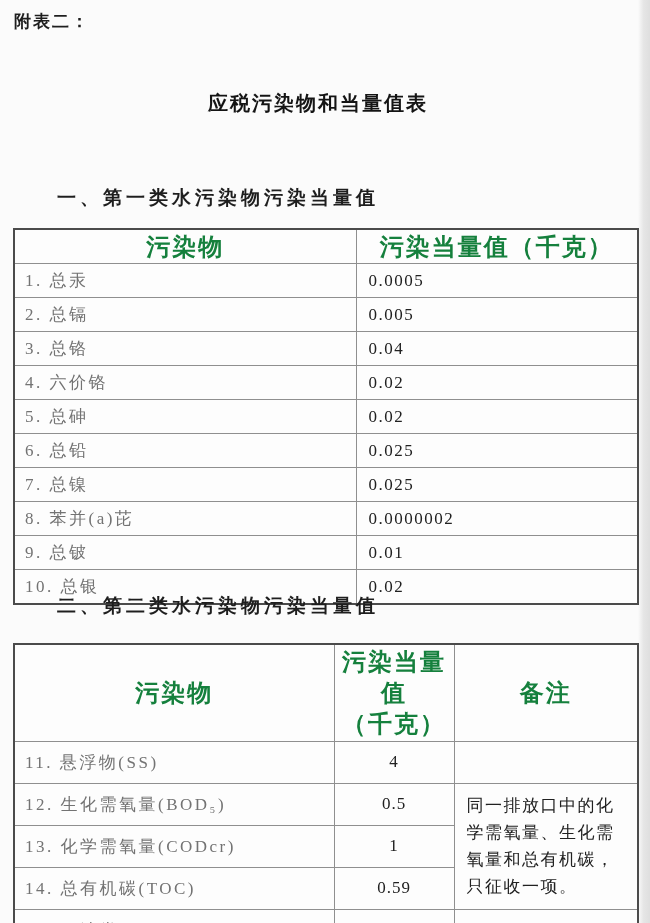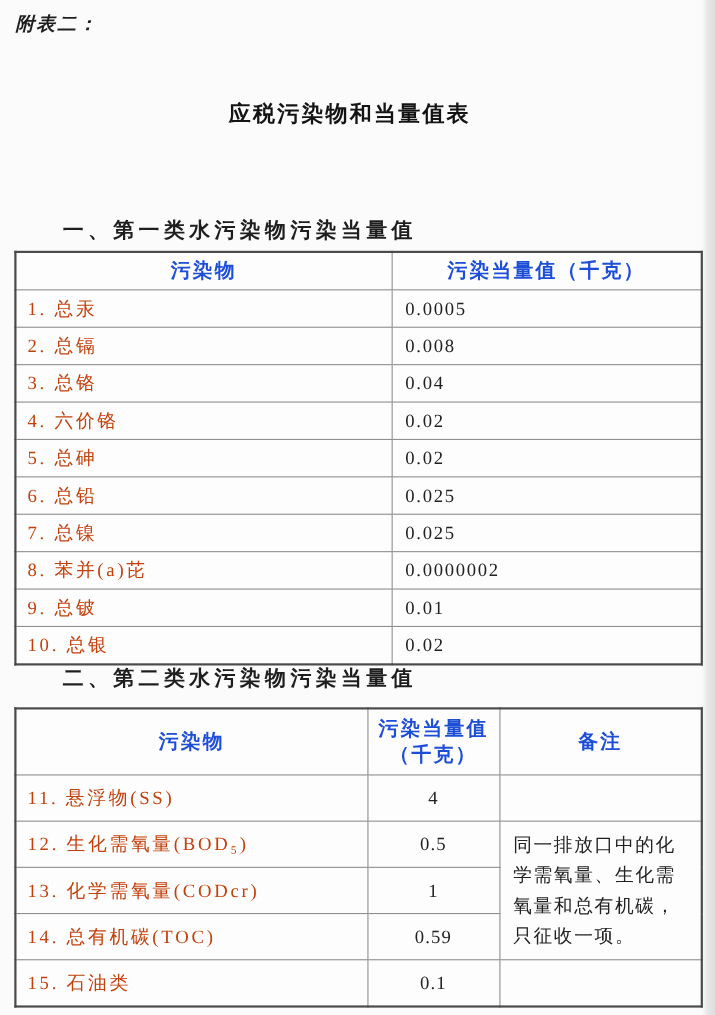--- a/index.html
+++ b/index.html
@@ -28,21 +28,20 @@
   }
   .annex-label {
     position: absolute;
     left: 14px;
     top: 10px;
     font-family: "Liberation Sans", sans-serif;
     font-weight: bold;
     font-size: 17px;
     letter-spacing: 2px;
     color: #1e1e1e;
-    font-style: italic;
   }
   .doc-title {
     position: absolute;
     left: 0;
     right: 14px;
     top: 90px;
     text-align: center;
     font-family: "Liberation Serif", serif;
     font-weight: bold;
     font-size: 20px;
@@ -50,21 +49,20 @@
     color: #141414;
   }
   .section-heading {
     position: absolute;
     left: 57px;
     font-family: "Liberation Sans", sans-serif;
     font-weight: bold;
     font-size: 19px;
     letter-spacing: 4px;
     color: #1e1e1e;
-    margin-top: 11px;
   }
   .section-1 { top: 185px; }
   .section-2 { top: 593px; }
 
   table.eq-table {
     position: absolute;
     left: 13px;
     width: 624px;
     border-collapse: collapse;
     table-layout: fixed;
@@ -73,36 +71,36 @@
   }
   .table-1 { top: 228px; }
   .table-2 { top: 643px; }
   .eq-table th, .eq-table td {
     border: 1px solid #8f8f8f;
     overflow: hidden;
   }
   .eq-table th {
     font-family: "Liberation Sans", sans-serif;
     font-weight: bold;
-    font-size: 18px;
+    font-size: 24px;
     letter-spacing: 2px;
     text-align: center;
-    color: #1d4ed8;
+    color: #15803d;
     line-height: 1.3;
   }
   .table-1 th { height: 31px; }
   .table-1 td { height: 31px; }
   .table-2 th { height: 57px; }
   .table-2 td { height: 39px; }
   td.name-cell {
     font-size: 17px;
     letter-spacing: 2.5px;
     padding-left: 10px;
     text-align: left;
-    color: #c2410c;
+    color: #737373;
   }
   td.value-cell-left {
     font-size: 17px;
     letter-spacing: 1.5px;
     padding-left: 12px;
     text-align: left;
     color: #212121;
   }
   td.value-cell-center {
     font-size: 17px;
@@ -142,21 +140,21 @@
         <th>污染当量值（千克）</th>
       </tr>
     </thead>
     <tbody>
         <tr>
           <td class="name-cell">1. 总汞</td>
           <td class="value-cell-left">0.0005</td>
         </tr>
         <tr>
           <td class="name-cell">2. 总镉</td>
-          <td class="value-cell-left">0.008</td>
+          <td class="value-cell-left">0.005</td>
         </tr>
         <tr>
           <td class="name-cell">3. 总铬</td>
           <td class="value-cell-left">0.04</td>
         </tr>
         <tr>
           <td class="name-cell">4. 六价铬</td>
           <td class="value-cell-left">0.02</td>
         </tr>
         <tr>

